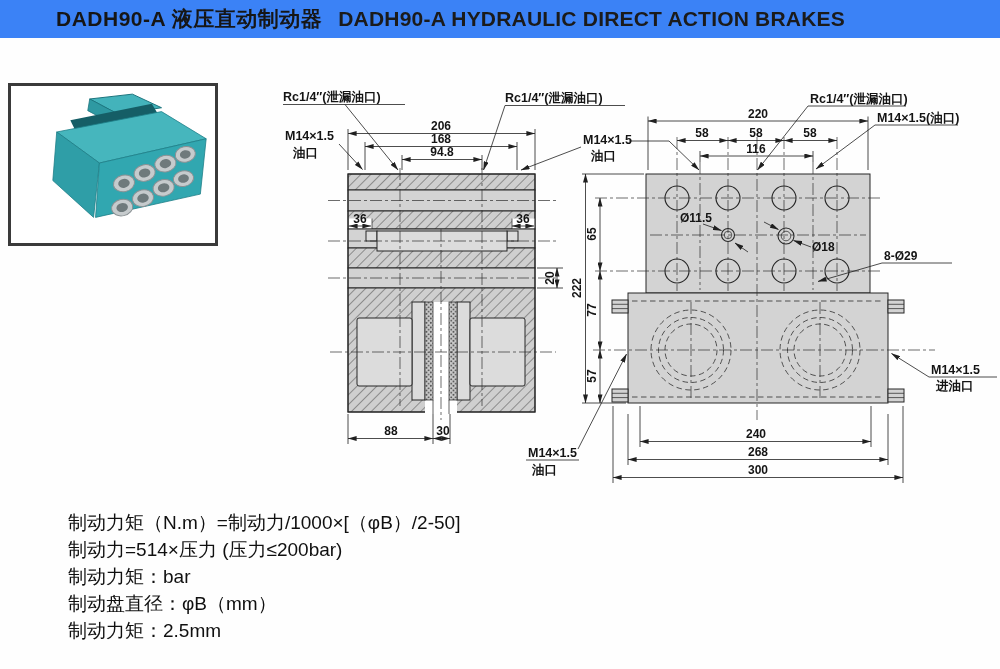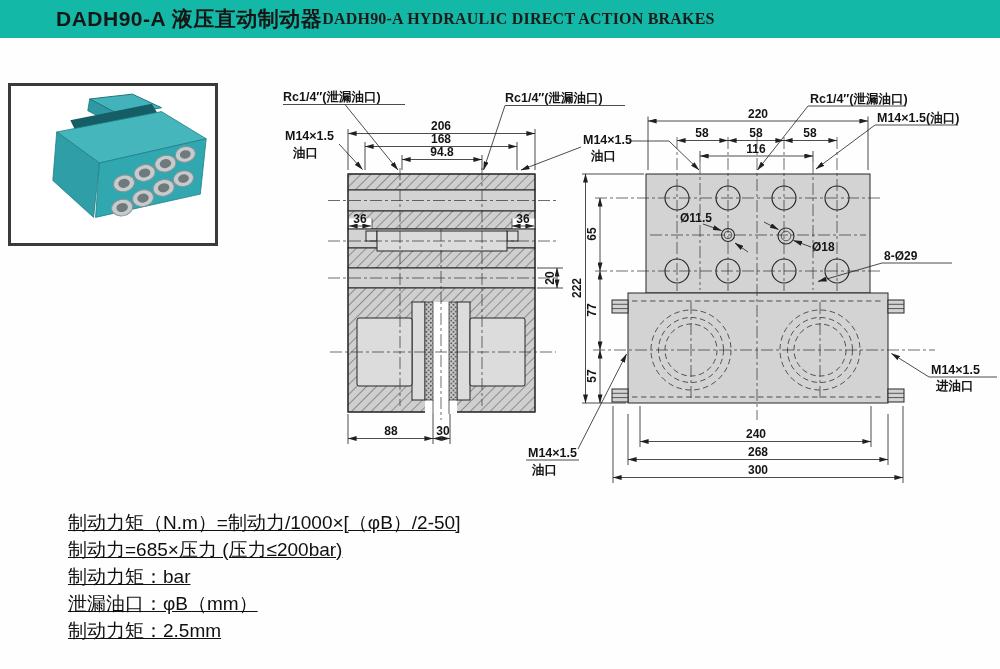--- a/index.html
+++ b/index.html
@@ -2,31 +2,31 @@
 <html><head>
 <meta charset="utf-8">
 <style>
   html,body{margin:0;padding:0;}
   body{
     width:1000px;height:669px;position:relative;background:#fefefe;
     font-family:"Liberation Sans",sans-serif;overflow:hidden;
   }
   .header{
     position:absolute;left:0;top:0;width:1000px;height:38px;
-    background:#14b8a6;display:flex;align-items:center;
+    background:#3b82f6;display:flex;align-items:center;
   }
   .title-zh{font-size:21px;font-weight:bold;color:#161616;margin-left:56px;letter-spacing:.5px;}
-  .title-en{font-size:16px;font-weight:bold;color:#1b1b1b;letter-spacing:.2px;font-family:Liberation Serif, serif;}
+  .title-en{font-size:21px;font-weight:bold;color:#1b1b1b;margin-left:16px;letter-spacing:.2px;}
   .photo-box{
     position:absolute;left:8px;top:83px;width:210px;height:163px;
     border:3px solid #3a3a3a;background:#ffffff;box-sizing:border-box;
     display:flex;align-items:center;justify-content:center;
   }
   .drawing{position:absolute;left:230px;top:78px;}
-  .notes{position:absolute;left:68px;top:509px;color:#101010;text-decoration:underline;}
+  .notes{position:absolute;left:68px;top:509px;color:#101010;}
   .notes div{font-size:19px;line-height:27px;white-space:nowrap;}
   
   .ol{fill:none;stroke:#262626;stroke-width:1.1;}
   .thin{fill:none;stroke:#2e2e2e;stroke-width:.75;}
   .cl{fill:none;stroke:#2e2e2e;stroke-width:.7;stroke-dasharray:12 3 3 3;}
   .hid{fill:none;stroke:#2e2e2e;stroke-width:.8;stroke-dasharray:5.5 3.5;}
   .dim{fill:none;stroke:#202020;stroke-width:.8;}
   .g{fill:#d3d3d3;stroke:#262626;stroke-width:1;}
   .g2{fill:#dcdcdc;stroke:#262626;stroke-width:1;}
   .hatchf{fill:url(#hatch);stroke:#262626;stroke-width:1;}
@@ -298,17 +298,17 @@
     <line x1="929" y1="377" x2="891.5" y2="353.5" class="dim" marker-end="url(#arr)"></line>
     <text class="lb" x="528" y="457">M14×1.5</text>
     <text class="lb" x="532" y="474">油口</text>
     <line x1="526" y1="460" x2="579" y2="460" class="dim"></line>
     <line x1="578" y1="449" x2="626.5" y2="354" class="dim" marker-end="url(#arr)"></line>
   </g>
 </svg>
 
 <div class="notes">
   <div>制动力矩（N.m）=制动力/1000×[（φB）/2-50]</div>
-  <div>制动力=685×压力 (压力≤200bar)</div>
+  <div>制动力=514×压力 (压力≤200bar)</div>
   <div>制动力矩：bar</div>
-  <div>泄漏油口：φB（mm）</div>
+  <div>制动盘直径：φB（mm）</div>
   <div>制动力矩：2.5mm</div>
 </div>
 
 </body></html>

